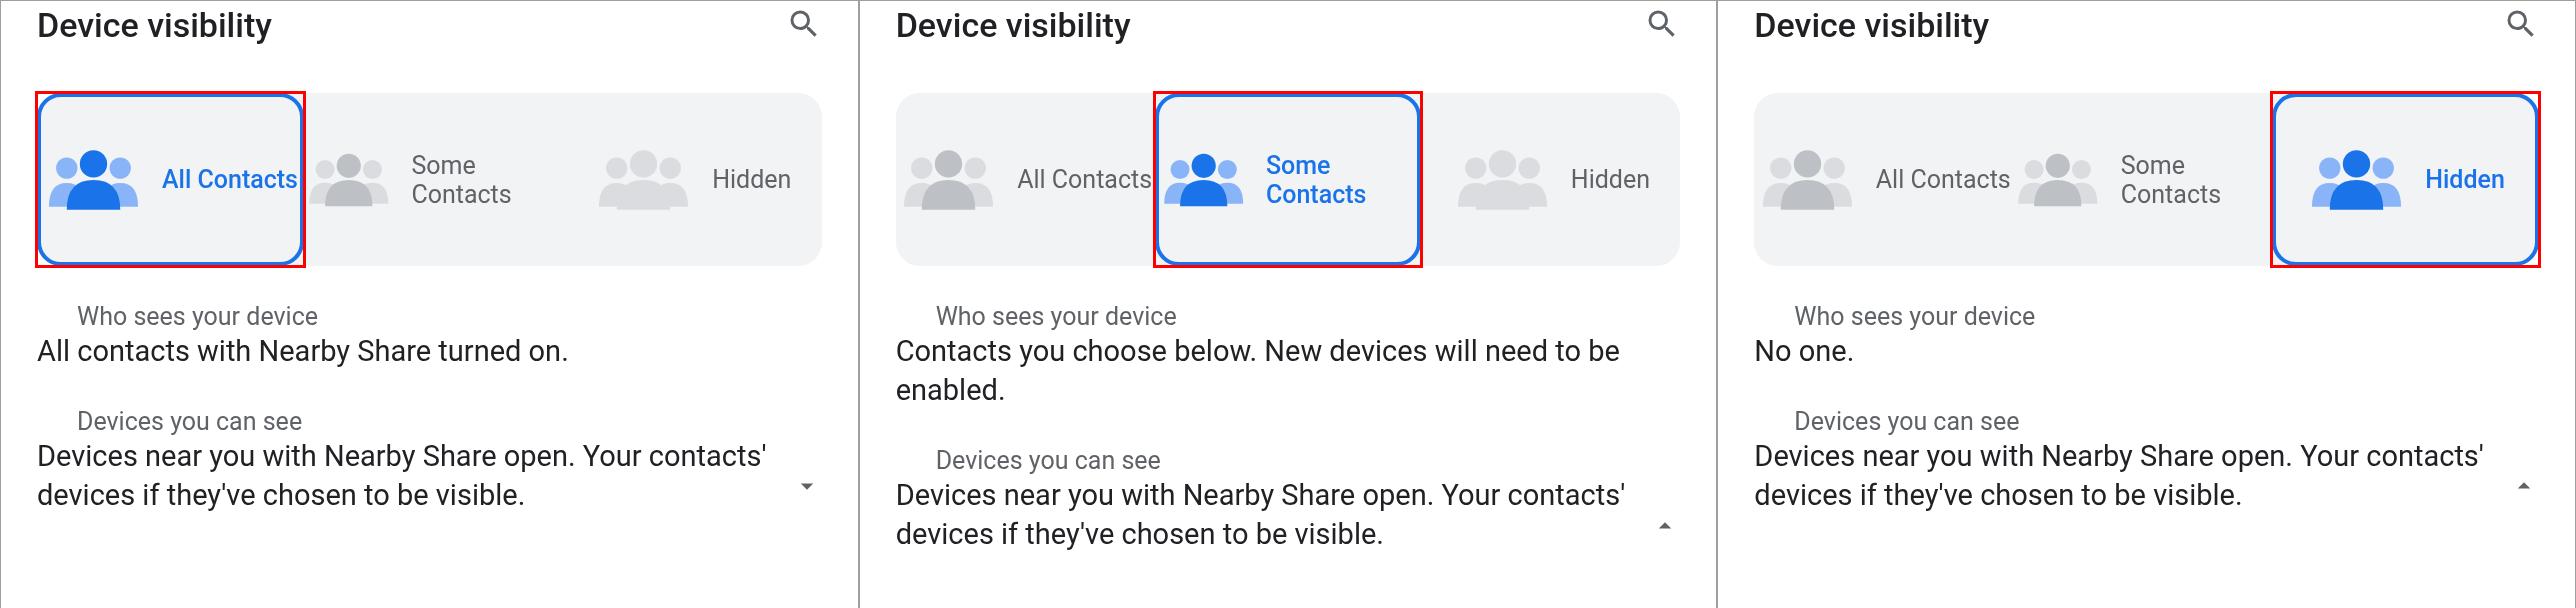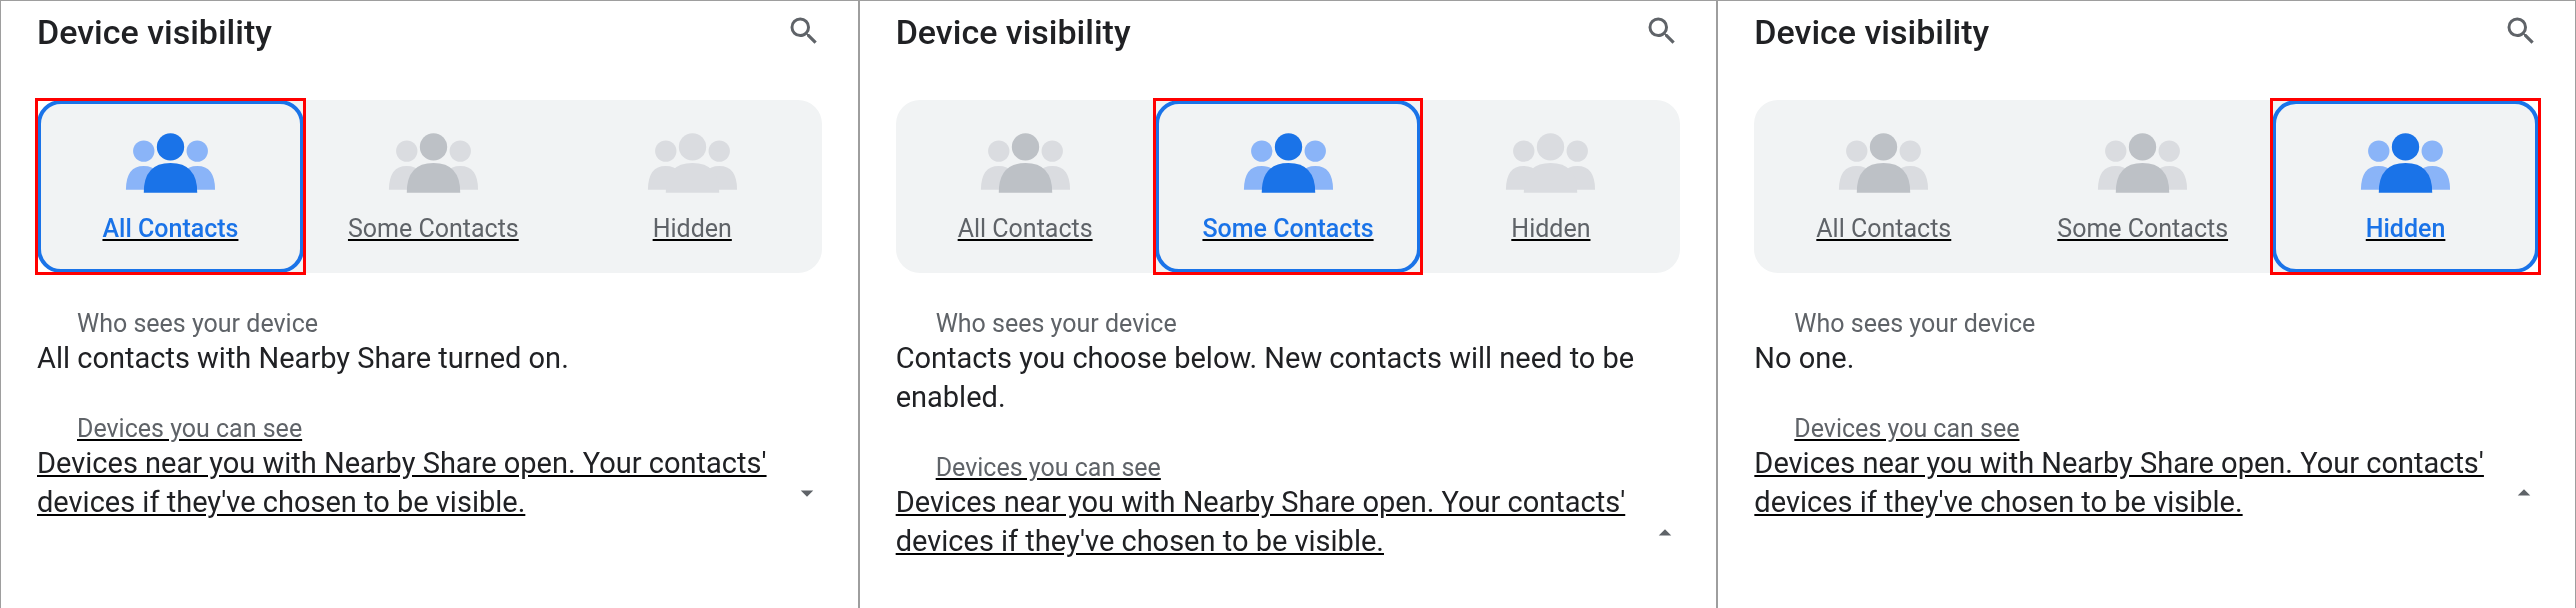--- a/index.html
+++ b/index.html
@@ -9,21 +9,21 @@
     font-family: Roboto, "Segoe UI", Arial, sans-serif;
     background: #fff;
     display: flex;
     width: 2576px;
     height: 609px;
     transform-origin: top left;
   }
   .panel {
     flex: 1 1 0;
     border: 1.2px solid #9e9e9e;
-    padding: 11px 36px 24px 36px;
+    padding: 4px 36px 24px 36px;
     display: flex;
     flex-direction: column;
     position: relative;
   }
   .header {
     display: flex;
     align-items: center;
     justify-content: space-between;
   }
   .title {
@@ -38,28 +38,27 @@
     background: #f1f3f4;
     border-radius: 24px;
     display: flex;
     height: 173px;
     align-items: stretch;
     overflow: visible;
   }
   .option {
     flex: 1 1 0;
     display: flex;
-    flex-direction: column;
+    flex-direction: row;
     align-items: center;
     justify-content: center;
     gap: 18px;
     cursor: pointer;
     border-radius: 24px;
     position: relative;
-    text-decoration: underline;
   }
   .option-label {
     font-size: 25px;
     color: #5f6368;
   }
   .option.selected {
     border: 4.8px solid #1a73e8;
   }
   .option.selected .option-label { color: #1a73e8; font-weight: 500; }
   .highlight-box {
@@ -78,21 +77,21 @@
     color: #202124;
     line-height: 1.35;
     margin-top: 1px;
   }
   .devices-block {
     display: flex;
     align-items: flex-end;
     gap: 18px;
     margin-top: 36px;
   }
-  .devices-text { flex: 1; text-decoration: underline; }
+  .devices-text { flex: 1; }
   .chevron { color: #5f6368; cursor: pointer; padding-bottom: 12px; }
   .chevron svg { width: 30px; height: 30px; }
   
   .group-icon { width: 101px; height: 66px; }
   .group-icon .p-main { fill: #bdc1c6; }
   .group-icon .p-side { fill: #dadce0; }
   .option.selected .group-icon .p-main { fill: #1a73e8; }
   .option.selected .group-icon .p-side { fill: #8ab4f8; }
 </style>
 </head>
@@ -197,21 +196,21 @@
           <path class="p-side" d="M10 100 Q10 60 40 60 Q70 60 70 100 Z"></path>
         <circle class="p-side" cx="130" cy="35" r="18"></circle>
           <path class="p-side" d="M100 100 Q100 60 130 60 Q160 60 160 100 Z"></path>
         <circle class="p-side" cx="85" cy="28" r="23"></circle>
           <path class="p-side" d="M40 105 Q40 55 85 55 Q130 55 130 105 Z"></path>
       </svg>
       <div class="option-label">Hidden</div>
     </div>
   </div>
   <div class="section-label">Who sees your device</div>
-  <div class="section-text">Contacts you choose below. New contacts will need to be enabled.</div>
+  <div class="section-text">Contacts you choose below. New devices will need to be enabled.</div>
   <div class="devices-block">
     <div class="devices-text">
       <div class="section-label" style="margin-top:0">Devices you can see</div>
       <div class="section-text">Devices near you with Nearby Share open. Your contacts' devices if they've chosen to be visible.</div>
     </div>
     <div class="chevron">
       <svg viewBox="0 0 24 24">
           <path fill="currentColor" d="M7 14l5-5 5 5z"></path>
         </svg>
     </div>

